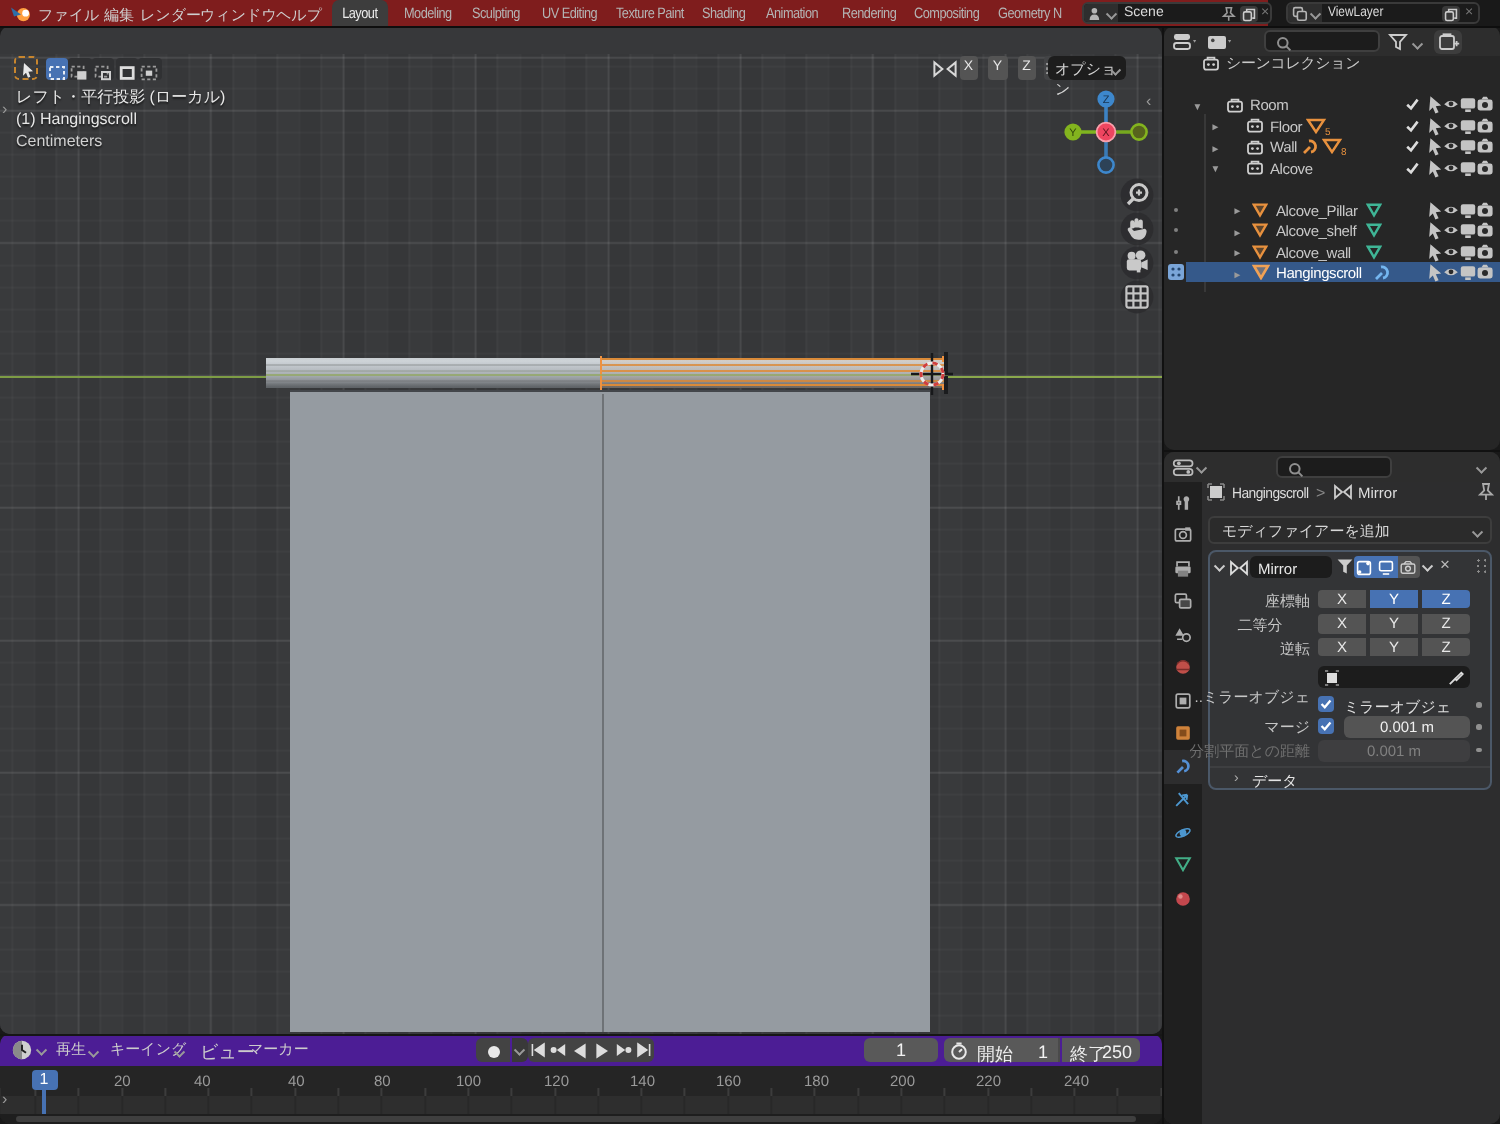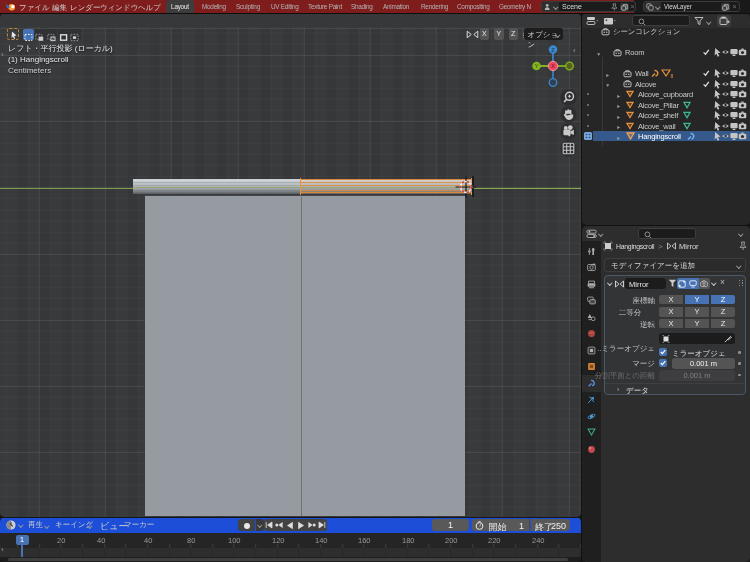--- a/index.html
+++ b/index.html
@@ -23,21 +23,21 @@
  repeating-linear-gradient(to right,rgba(255,255,255,.012) 0 11.033px,rgba(0,0,0,.016) 11.033px 22.066px),
  #37383a;
 background-position:38.8px 27.9px,38.8px 27.9px,5.7px 5.8px,5.7px 5.8px,5.7px 0,0 0;}
 .vptext{position:absolute;color:#e8e8e8;font-size:8px;text-shadow:0 1px 1px rgba(0,0,0,.6);white-space:nowrap}
 #axisline{position:absolute;left:0;top:160.5px;width:581px;height:1px;background:linear-gradient(to right,#7d9c45 0 133px,#7d9c45 133px 474px,#8aa84c 474px)}
 
 .panelL{position:absolute;left:145px;top:169px;width:157px;height:320px;background:#959ba1}
 .panelR{position:absolute;left:302px;top:169px;width:163px;height:320px;background:#959ba1}
 
 #tl{left:0;top:517px;width:581px;height:45px;background:#232323;border-radius:5px;overflow:hidden}
-#tlhead{position:absolute;left:0;top:0;width:581px;height:16px;background:#1d4ed8;color:#cccccc;font-size:9px}
+#tlhead{position:absolute;left:0;top:0;width:581px;height:16px;background:#4c1d95;color:#cccccc;font-size:9px}
 #tlruler{position:absolute;left:0;top:16px;width:581px;height:15px;background:#252525;color:#9b9b9b;font-size:7.5px}
 #tlchan{position:absolute;left:0;top:31px;width:581px;height:9px;background:#2e2e2e;
 background:repeating-linear-gradient(to right,rgba(0,0,0,.13) 0 1px,transparent 1px 21.65px) #2e2e2e;background-position:17.2px 0}
 #tlscroll{position:absolute;left:0;top:40px;width:581px;height:5px;background:#1e1e1e}
 
 #ol{left:582px;top:13px;width:168px;height:212px;background:#262626;border-radius:5px;overflow:hidden;color:#c8c8c8;font-size:7.5px;letter-spacing:-0.2px}
 #olhead{position:absolute;left:0;top:0;width:168px;height:15px;background:#2d2d2d}
 .olrow{position:absolute;left:0;width:168px;height:10.4px;line-height:10.4px;white-space:nowrap}
 .olrow.sel{background:linear-gradient(to right,transparent 0 11px,#35598a 11px)}
 .exp{position:absolute;top:1.5px;font-size:5.5px;color:#9a9a9a;transform:scale(.9)}
@@ -418,20 +418,41 @@
         </svg>
     <span class="abs" style="left:43px;top:1px">Room</span>
     <svg class="abs" style="left:119px;top:0;opacity:1" width="48" height="10" viewBox="0 0 48 10">
           <use href="#i-chk" x="1" y="1"></use>
           <use href="#i-cur" x="12" y="0.5"></use>
           <use href="#i-eye" x="20.5" y="0.5"></use>
           <use href="#i-mon" x="29" y="0.5"></use>
           <use href="#i-cam" x="37.5" y="0.5"></use>
         </svg>
   </div>
+  <div class="olrow" style="top:44.5px">
+    <span class="exp" style="left:23px">►</span>
+    <svg class="abs" style="left:41px;top:1.5px" width="9" height="8" viewBox="0 0 9 8">
+          <rect x="1" y="1.8" width="7" height="5" rx="1" fill="none" stroke="#cfcfcf" stroke-width=".9"></rect>
+          <path d="M2.8 1.8 V.8 h3.4 v1" stroke="#cfcfcf" stroke-width=".9" fill="none"></path>
+          <circle cx="3.2" cy="4.3" r=".7" fill="#cfcfcf"></circle>
+          <circle cx="5.8" cy="4.3" r=".7" fill="#cfcfcf"></circle>
+        </svg>
+    <span class="abs" style="left:53px;top:1px">Floor</span>
+    <svg class="abs" style="left:71px;top:1px" width="12" height="9" viewBox="0 0 12 9">
+          <path d="M1 1 h8 L5 7 Z" fill="none" stroke="#e8913e" stroke-width="1.2"></path>
+          <text x="9.5" y="8.5" font-size="5" fill="#e8913e">5</text>
+        </svg>
+    <svg class="abs" style="left:119px;top:0;opacity:1" width="48" height="10" viewBox="0 0 48 10">
+          <use href="#i-chk" x="1" y="1"></use>
+          <use href="#i-cur" x="12" y="0.5"></use>
+          <use href="#i-eye" x="20.5" y="0.5"></use>
+          <use href="#i-mon" x="29" y="0.5"></use>
+          <use href="#i-cam" x="37.5" y="0.5"></use>
+        </svg>
+  </div>
   <div class="olrow" style="top:55px">
     <span class="exp" style="left:23px">►</span>
     <svg class="abs" style="left:41px;top:1.5px" width="9" height="8" viewBox="0 0 9 8">
           <rect x="1" y="1.8" width="7" height="5" rx="1" fill="none" stroke="#cfcfcf" stroke-width=".9"></rect>
           <path d="M2.8 1.8 V.8 h3.4 v1" stroke="#cfcfcf" stroke-width=".9" fill="none"></path>
           <circle cx="3.2" cy="4.3" r=".7" fill="#cfcfcf"></circle>
           <circle cx="5.8" cy="4.3" r=".7" fill="#cfcfcf"></circle>
         </svg>
     <span class="abs" style="left:53px;top:1px">Wall</span>
     <svg class="abs" style="left:68px;top:1px" width="10" height="9" viewBox="0 0 10 9">
@@ -453,34 +474,20 @@
     <span class="exp" style="left:23px">▼</span>
     <svg class="abs" style="left:41px;top:1.5px" width="9" height="8" viewBox="0 0 9 8">
           <rect x="1" y="1.8" width="7" height="5" rx="1" fill="none" stroke="#cfcfcf" stroke-width=".9"></rect>
           <path d="M2.8 1.8 V.8 h3.4 v1" stroke="#cfcfcf" stroke-width=".9" fill="none"></path>
           <circle cx="3.2" cy="4.3" r=".7" fill="#cfcfcf"></circle>
           <circle cx="5.8" cy="4.3" r=".7" fill="#cfcfcf"></circle>
         </svg>
     <span class="abs" style="left:53px;top:1px">Alcove</span>
     <svg class="abs" style="left:119px;top:0;opacity:1" width="48" height="10" viewBox="0 0 48 10">
           <use href="#i-chk" x="1" y="1"></use>
-          <use href="#i-cur" x="12" y="0.5"></use>
-          <use href="#i-eye" x="20.5" y="0.5"></use>
-          <use href="#i-mon" x="29" y="0.5"></use>
-          <use href="#i-cam" x="37.5" y="0.5"></use>
-        </svg>
-  </div>
-  <div class="olrow" style="top:76px">
-    <span class="dot"></span>
-        <span class="exp" style="left:34px">►</span>
-    <svg class="abs" style="left:44px;top:1px" width="8" height="8" viewBox="0 0 9 8">
-          <path d="M1 1 h7 L4.5 7 Z" fill="rgba(235,150,70,.28)" stroke="#e8913e" stroke-width="1.3"></path>
-        </svg>
-    <span class="abs" style="left:56px;top:1px">Alcove_cupboard</span>
-    <svg class="abs" style="left:119px;top:0;opacity:1" width="48" height="10" viewBox="0 0 48 10">
           <use href="#i-cur" x="12" y="0.5"></use>
           <use href="#i-eye" x="20.5" y="0.5"></use>
           <use href="#i-mon" x="29" y="0.5"></use>
           <use href="#i-cam" x="37.5" y="0.5"></use>
         </svg>
   </div>
   <div class="olrow" style="top:86.5px">
     <span class="dot"></span>
         <span class="exp" style="left:34px">►</span>
     <svg class="abs" style="left:44px;top:1px" width="8" height="8" viewBox="0 0 9 8">

